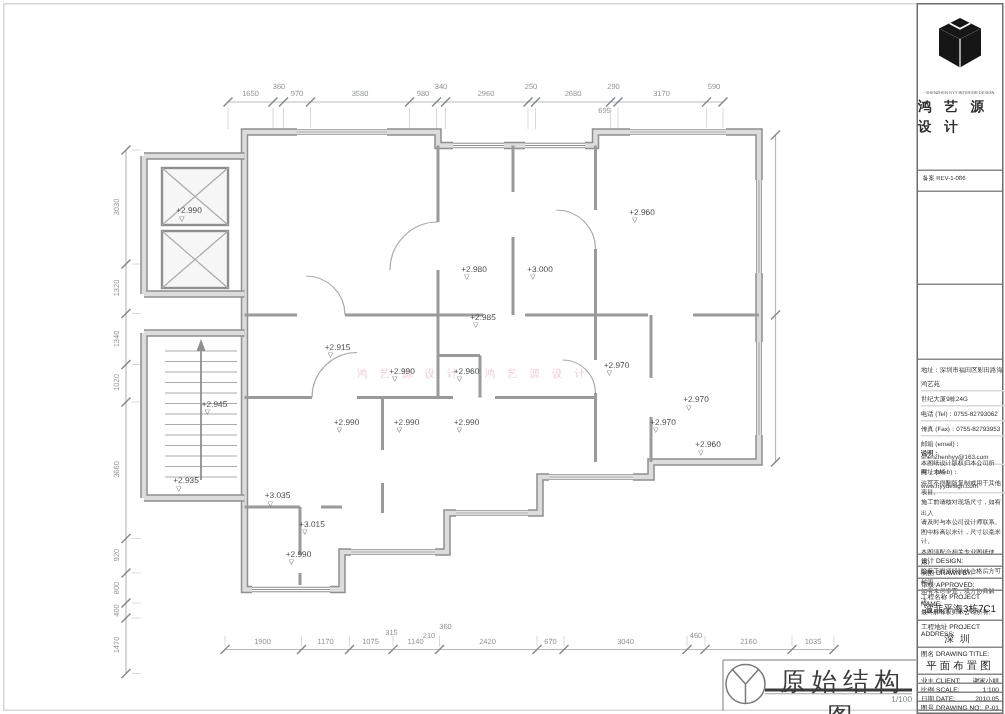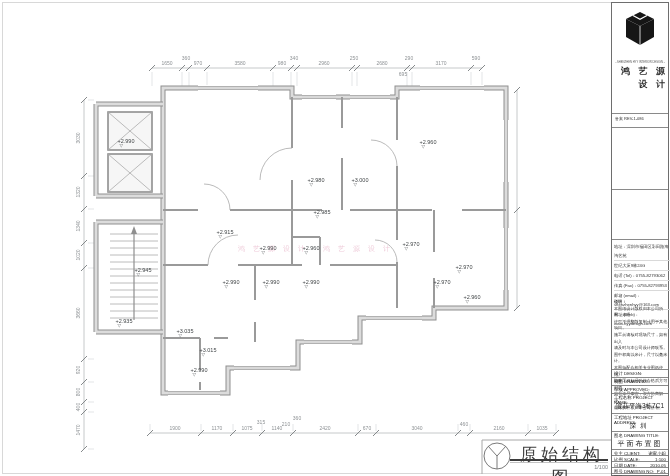--- a/index.html
+++ b/index.html
@@ -17,21 +17,21 @@
       font-size:7px;letter-spacing:8px;pointer-events:none;}
   .stamp-title{position:absolute;left:514px;top:443px;width:96px;text-align:center;
       font-size:17px;letter-spacing:4px;color:#3c3c3c;}
   .stamp-scale{position:absolute;left:560px;top:464px;width:48px;text-align:right;
       font-size:5.5px;color:#7d8184;}
   
   .tb{position:absolute;left:611px;top:2px;width:56px;height:472px;border:1px solid #6e6e6e;
       background:#fff;color:#2e2e2e;}
   .tb .abs{position:absolute;left:0;width:56px;}
   .tagline{top:57px;text-align:center;font-size:3px;color:#555;transform:scale(.9);}
-  .brand{top:62px;text-align:right;font-size:9px;font-weight:bold;letter-spacing:3px;}
+  .brand{top:62px;text-align:left;font-size:9px;font-weight:bold;letter-spacing:3px;}
   .hline{position:absolute;left:0;width:56px;border-top:1px solid #8a8a8a;}
   .regrow{top:113px;font-size:4px;padding-left:3px;color:#333;width:53px;}
   .contact{top:239px;font-size:4.2px;line-height:9px;padding:0 2px;width:52px;color:#333;}
   .contact div{border-bottom:1px solid #d9d9d9;}
   .notes{top:296px;font-size:4.1px;line-height:6.6px;padding:0 2px;width:52px;color:#333;}
   .notes .nt{font-weight:bold;}
   .row{position:absolute;left:0;width:56px;border-top:1px solid #8a8a8a;font-size:4.4px;
        padding:1px 0 0 2px;box-sizing:border-box;color:#222;}
   .rowv{position:absolute;left:0;width:56px;text-align:center;color:#222;}
   .kv{position:absolute;left:0;width:56px;border-top:1px solid #8a8a8a;font-size:4.4px;

